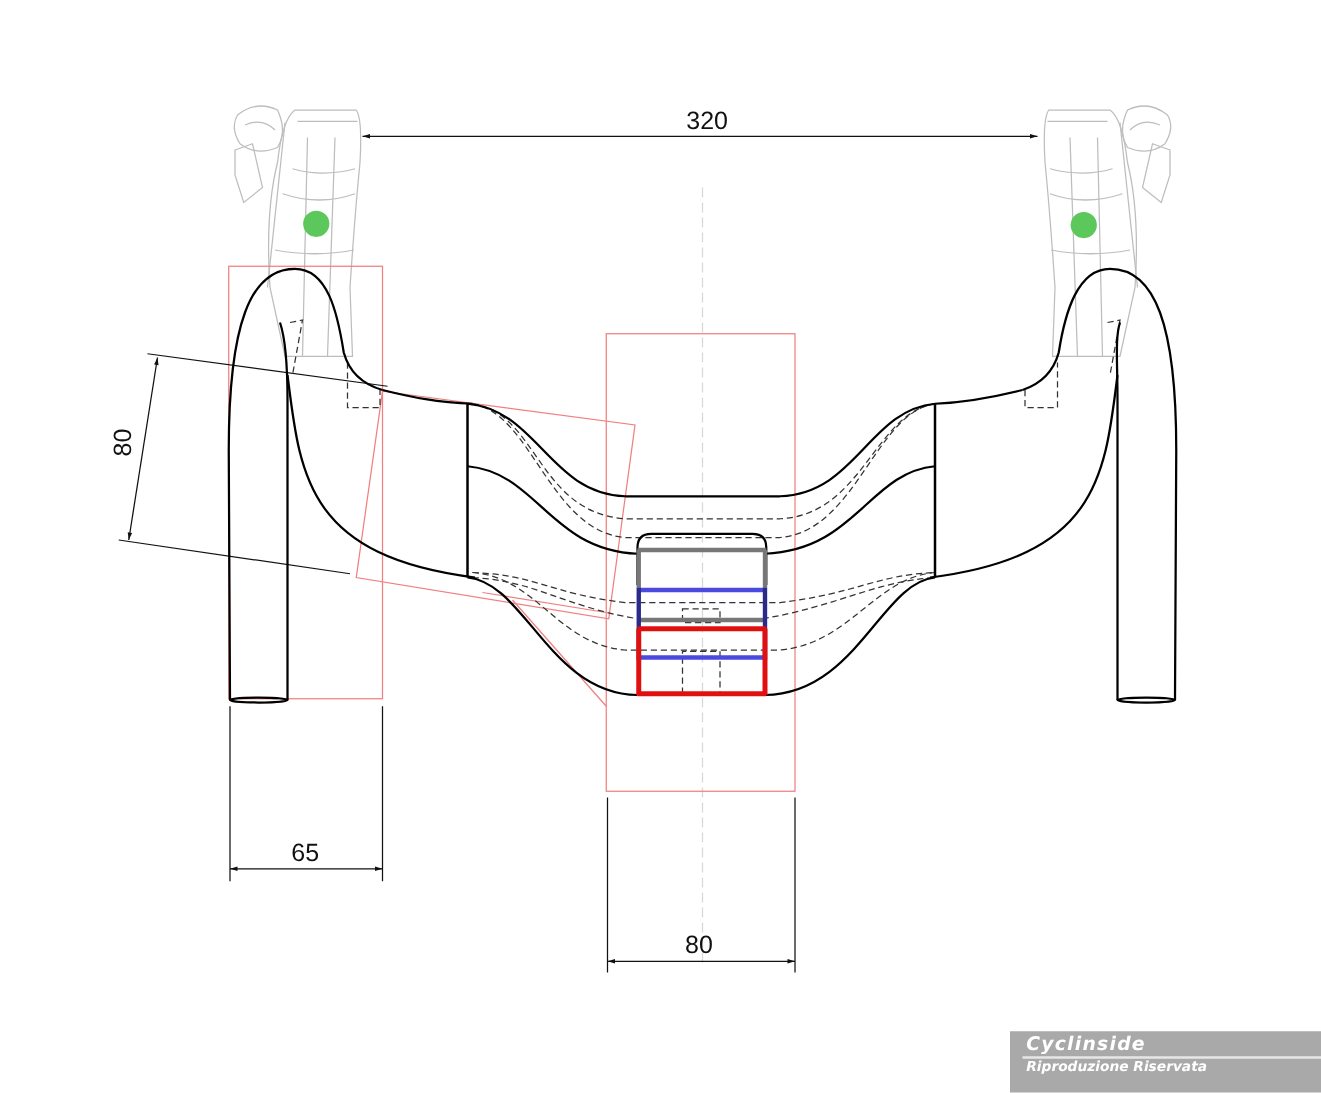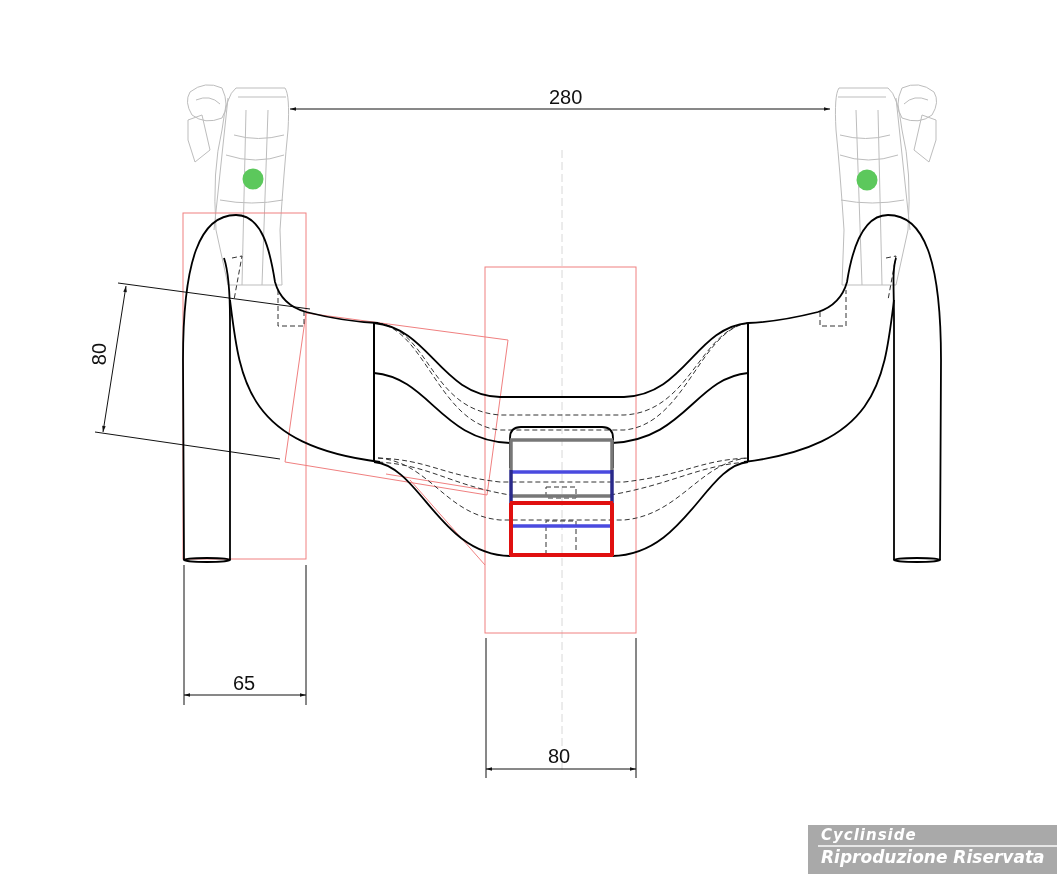--- a/index.html
+++ b/index.html
@@ -6,21 +6,21 @@
   body { width: 1057px; height: 874px; position: relative; overflow: hidden; font-family: "Liberation Sans", sans-serif; }
   #drawing { position: absolute; left: 0; top: 0; width: 1057px; height: 874px; }
   .dim-label { position: absolute; font-family: "Liberation Sans", sans-serif; font-size: 20px; color: #111; line-height: 1; }
   #lbl-280 { left: 549px; top: 87px; }
   #lbl-65 { left: 233px; top: 673px; text-align: center; }
   #lbl-80b { left: 548px; top: 746px; }
   #lbl-80l { left: 88px; top: 344px; transform: rotate(-90deg); transform-origin: center; }
   #watermark { position: absolute; left: 808px; top: 825px; width: 249px; height: 52px; background: #a9a9a9; }
   #wm-brand { position: absolute; left: 13px; top: 1px; font-family: "DejaVu Sans", sans-serif; font-style: italic; font-weight: bold; font-size: 15px; color: #fff; letter-spacing: 1px; }
   #wm-line { position: absolute; left: 10px; top: 20px; width: 239px; height: 2px; background: #e6e6e6; }
-  #wm-sub { position: absolute; left: 13px; top: 22px; font-family: "DejaVu Sans", sans-serif; font-style: italic; font-weight: bold; font-size: 17px; color: #fff; }
+  #wm-sub { position: absolute; left: 13px; top: 22px; font-family: "DejaVu Sans", sans-serif; font-style: italic; font-weight: bold; font-size: 11px; color: #fff; }
 </style>
 </head>
 <body>
 
 <svg id="drawing" width="1057" height="874" viewBox="0 0 1057 874" xmlns="http://www.w3.org/2000/svg">
   <defs>
     <marker id="arr" viewBox="0 0 10 10" refX="10" refY="5" markerWidth="12" markerHeight="6" orient="auto-start-reverse" markerUnits="userSpaceOnUse">
       <path d="M0,2 L10,5 L0,8 z" fill="#111"></path>
     </marker>
   </defs>
@@ -130,21 +130,21 @@
     <line x1="612" y1="470" x2="612" y2="528" stroke="#2a2a8a"></line>
   </g>
   <g fill="none" stroke="#e01010" stroke-width="4">
     <line x1="510" y1="503" x2="613" y2="503"></line>
     <line x1="510" y1="555" x2="613" y2="555"></line>
     <line x1="511" y1="503" x2="511" y2="556"></line>
     <line x1="612" y1="503" x2="612" y2="556"></line>
   </g>
 </svg>
 
-<div class="dim-label" id="lbl-280">280</div>
+<div class="dim-label" id="lbl-280">320</div>
 <div class="dim-label" id="lbl-65">65</div>
 <div class="dim-label" id="lbl-80b">80</div>
 <div class="dim-label" id="lbl-80l">80</div>
 
 <div id="watermark">
   <div id="wm-brand">Cyclinside</div>
   <div id="wm-line"></div>
   <div id="wm-sub">Riproduzione Riservata</div>
 </div>
 

